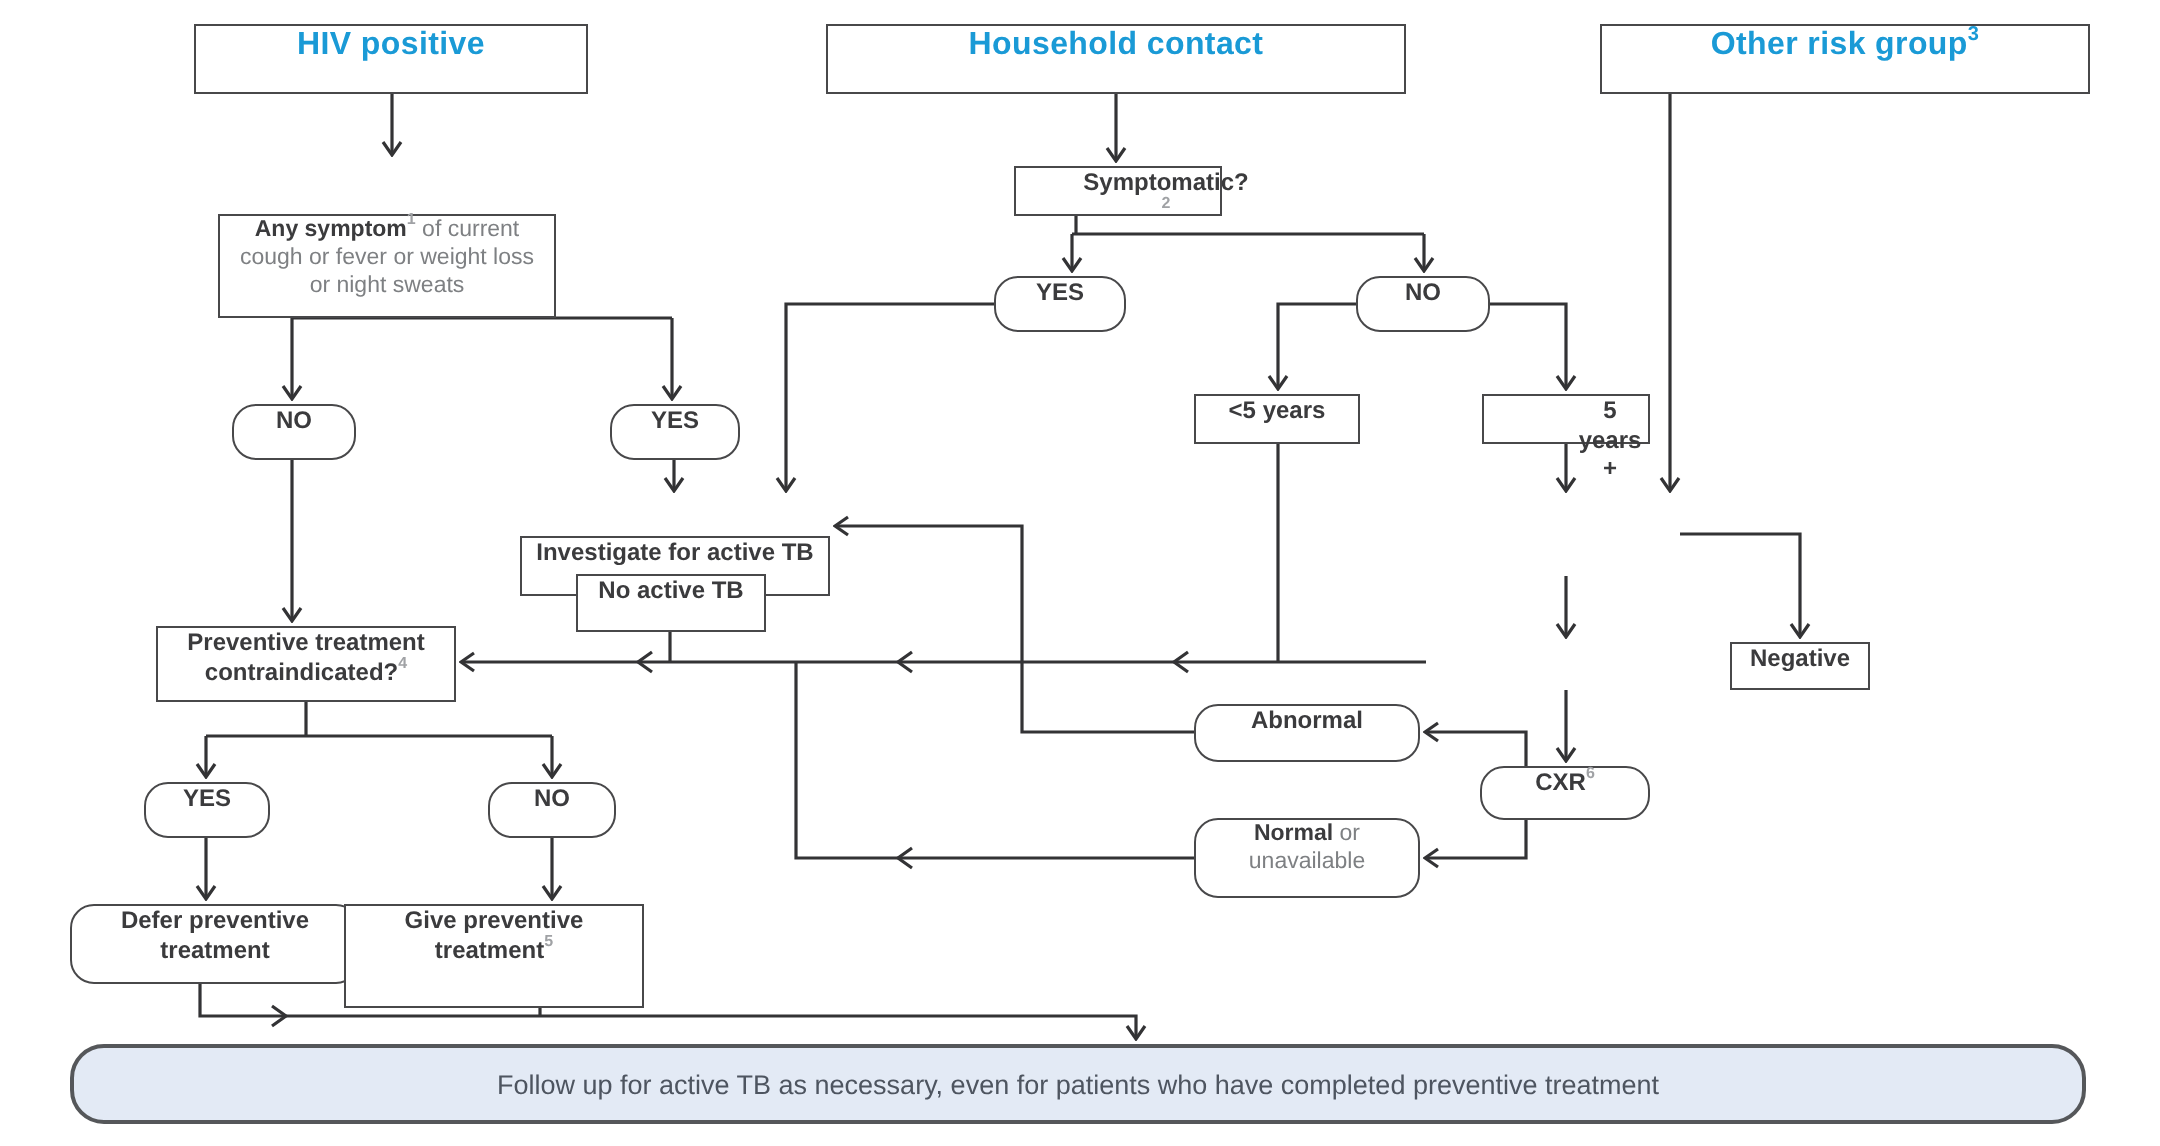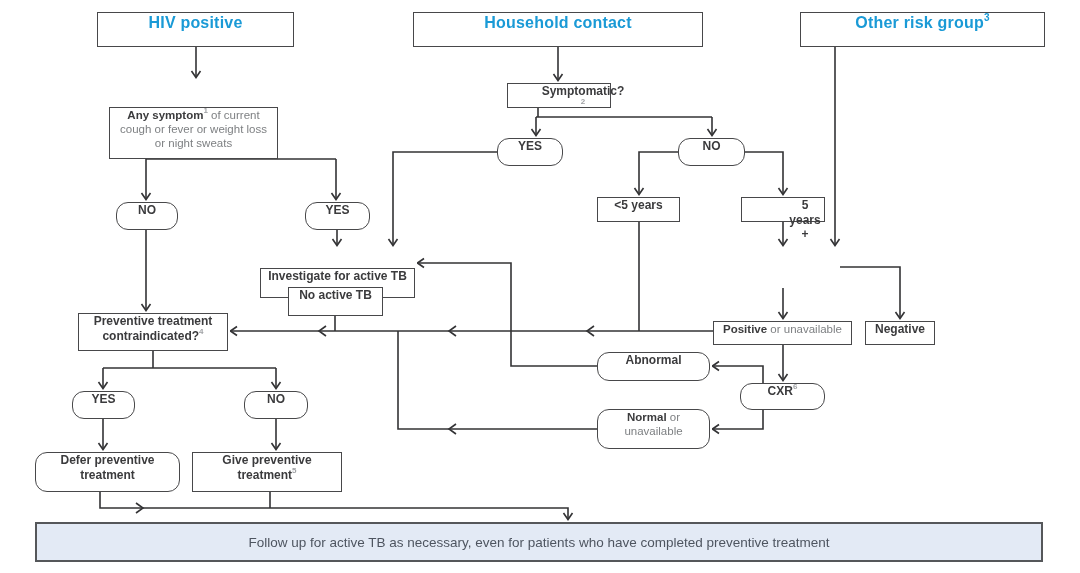--- a/index.html
+++ b/index.html
@@ -129,21 +129,21 @@
     <span>YES</span>
   </div>
   <div class="node round" style="left:244px;top:391px;width:64px;height:28px;">
     <span>NO</span>
   </div>
 
   <div class="node" style="left:35px;top:452px;width:145px;height:40px;border-radius:12px;">
     <span>Defer preventive</span>
     <span>treatment</span>
   </div>
-  <div class="node" style="left:192px;top:452px;width:150px;height:40px;">
+  <div class="node" style="left:172px;top:452px;width:150px;height:52px;">
     <span>Give preventive</span>
     <span><span>treatment</span><sup class="sup">5</sup></span>
   </div>
 
   <div class="node" style="left:507px;top:83px;width:104px;height:25px;padding-left:48px;">
     <span><span>Symptomatic?</span><sup class="sup">2</sup></span>
   </div>
 
   <div class="node round" style="left:497px;top:138px;width:66px;height:28px;">
     <span>YES</span>
@@ -153,36 +153,33 @@
   </div>
 
   <div class="node" style="left:597px;top:197px;width:83px;height:25px;">
     <span>&lt;5 years</span>
   </div>
   <div class="node" style="left:741px;top:197px;width:84px;height:25px;padding-left:44px;">
     <span>5 years +</span>
   </div>
 
 
-  <div class="node small" style="left:713px;top:321px;width:139px;height:24px;">
-    <span><span class="b">Positive</span><span class="g"> or unavailable</span></span>
-  </div>
   <div class="node" style="left:865px;top:321px;width:70px;height:24px;">
     <span>Negative</span>
   </div>
 
   <div class="node round" style="left:740px;top:383px;width:85px;height:27px;">
     <span><span>CXR</span><sup class="sup">6</sup></span>
   </div>
 
   <div class="node round" style="left:597px;top:352px;width:113px;height:29px;">
     <span>Abnormal</span>
   </div>
   <div class="node round small" style="left:597px;top:409px;width:113px;height:40px;">
     <span><span class="b">Normal</span><span class="g"> or</span></span>
     <span class="g">unavailable</span>
   </div>
 
-  <div class="bar" style="left:35px;top:522px;width:1008px;height:40px;">
+  <div class="bar" style="left:35px;top:522px;width:1008px;height:40px;border-radius:17px;">
     <span>Follow up for active TB as necessary, even for patients who have completed preventive treatment</span>
   </div>
 
 </div>
 
 </body></html>

